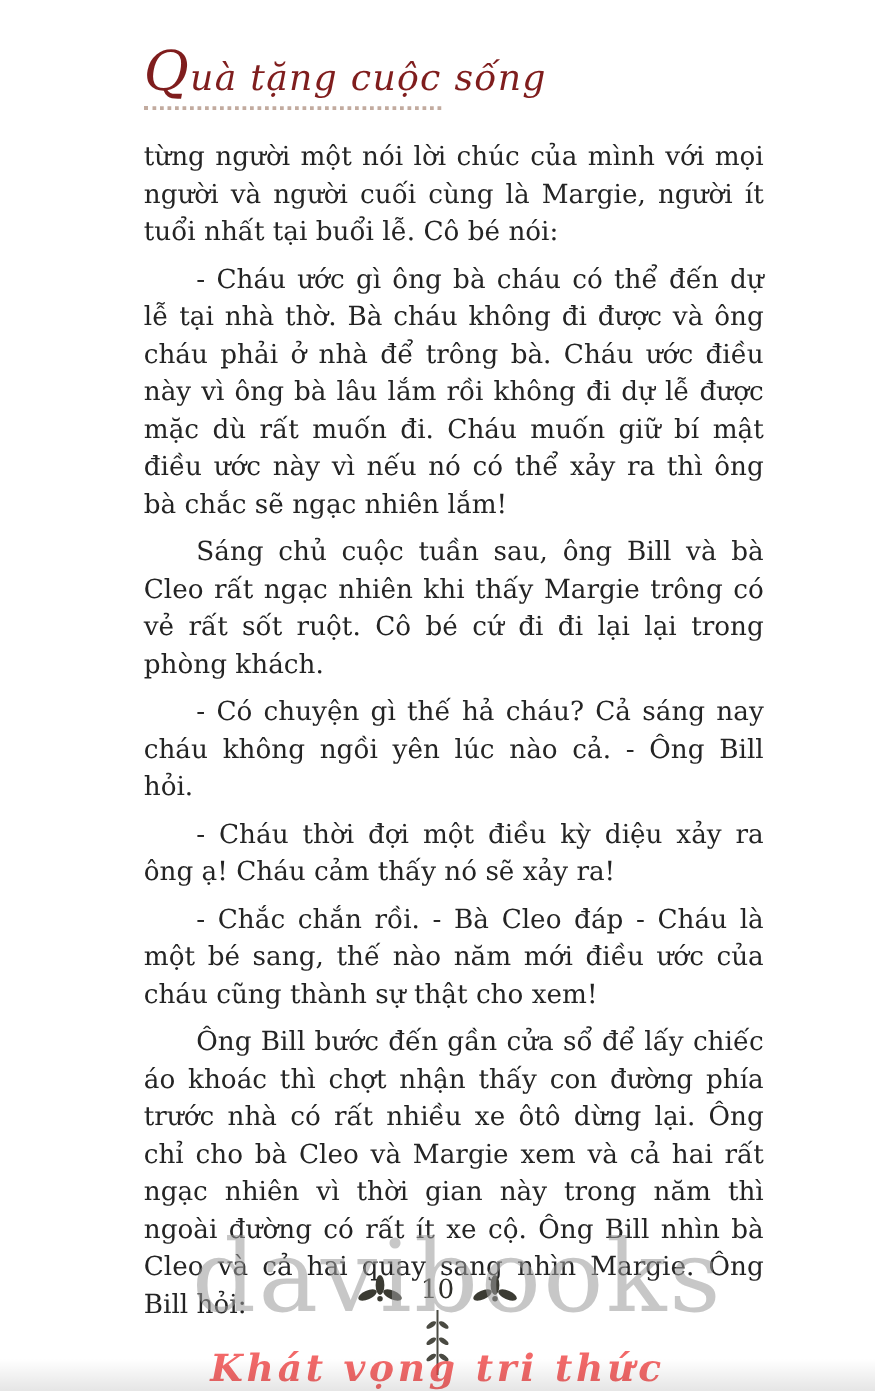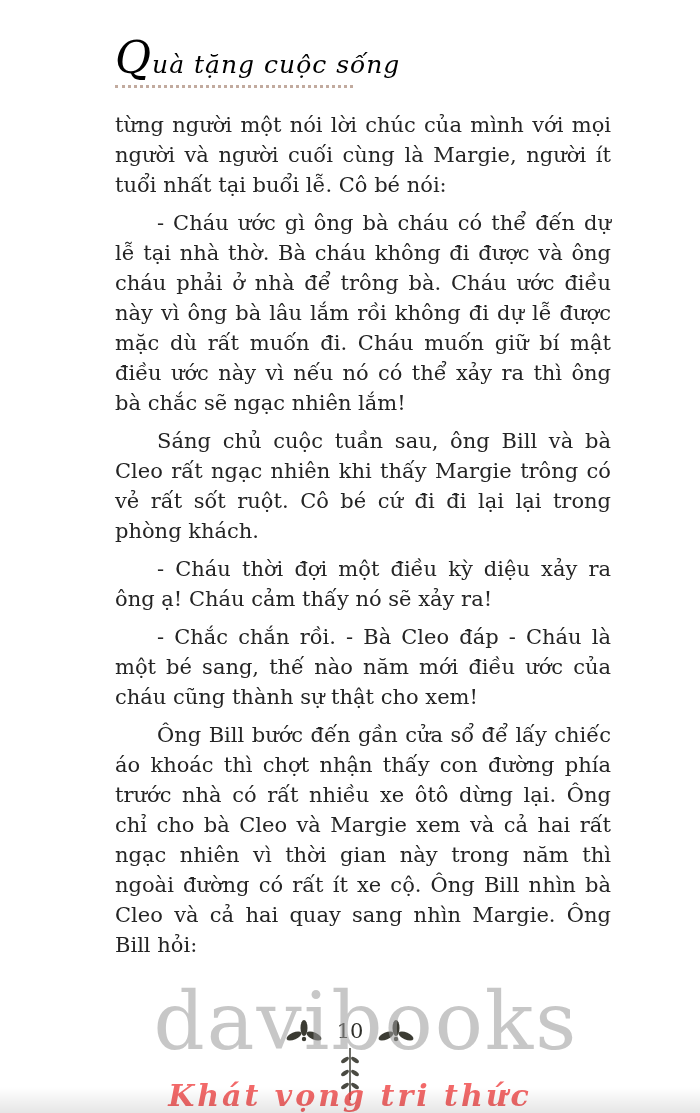--- a/index.html
+++ b/index.html
@@ -19,22 +19,22 @@
   
   .header {
     position: absolute;
     left: 115px;
     top: 34px;
     width: 260px;
   }
   .series-logo {
     font-family: "DejaVu Serif", serif;
     font-style: italic;
-    font-size: 25px;
-    color: #000000;
+    font-size: 29px;
+    color: #7f1d1d;
     letter-spacing: 1px;
     line-height: 1.1;
     white-space: nowrap;
   }
   .series-logo::first-letter {
     font-size: 44px;
   }
   .dotted-rule {
     margin-top: 3px;
     width: 238px;
@@ -135,20 +135,21 @@
 
   <div class="header">
     <div class="series-logo">Quà tặng cuộc sống</div>
     <div class="dotted-rule"></div>
   </div>
 
   <div class="body-text">
     <p class="opening">từng người một nói lời chúc của mình với mọi người và người cuối cùng là Margie, người ít tuổi nhất tại buổi lễ. Cô bé nói:</p>
     <p>- Cháu ước gì ông bà cháu có thể đến dự lễ tại nhà thờ. Bà cháu không đi được và ông cháu phải ở nhà để trông bà. Cháu ước điều này vì ông bà lâu lắm rồi không đi dự lễ được mặc dù rất muốn đi. Cháu muốn giữ bí mật điều ước này vì nếu nó có thể xảy ra thì ông bà chắc sẽ ngạc nhiên lắm!</p>
     <p>Sáng chủ cuộc tuần sau, ông Bill và bà Cleo rất ngạc nhiên khi thấy Margie trông có vẻ rất sốt ruột. Cô bé cứ đi đi lại lại trong phòng khách.</p>
+    <p>- Có chuyện gì thế hả cháu? Cả sáng nay cháu không ngồi yên lúc nào cả. - Ông Bill hỏi.</p>
     <p>- Cháu thời đợi một điều kỳ diệu xảy ra ông ạ! Cháu cảm thấy nó sẽ xảy ra!</p>
     <p>- Chắc chắn rồi. - Bà Cleo đáp - Cháu là một bé sang, thế nào năm mới điều ước của cháu cũng thành sự thật cho xem!</p>
     <p>Ông Bill bước đến gần cửa sổ để lấy chiếc áo khoác thì chợt nhận thấy con đường phía trước nhà có rất nhiều xe ôtô dừng lại. Ông chỉ cho bà Cleo và Margie xem và cả hai rất ngạc nhiên vì thời gian này trong năm thì ngoài đường có rất ít xe cộ. Ông Bill nhìn bà Cleo và cả hai quay sang nhìn Margie. Ông Bill hỏi:</p>
   </div>
 
   <div class="footer">
     <div class="pagenum-row">
       <span class="ornament">
         <svg width="38" height="26" viewBox="0 0 38 26" aria-hidden="true">
           <g fill="#3b3b33">

